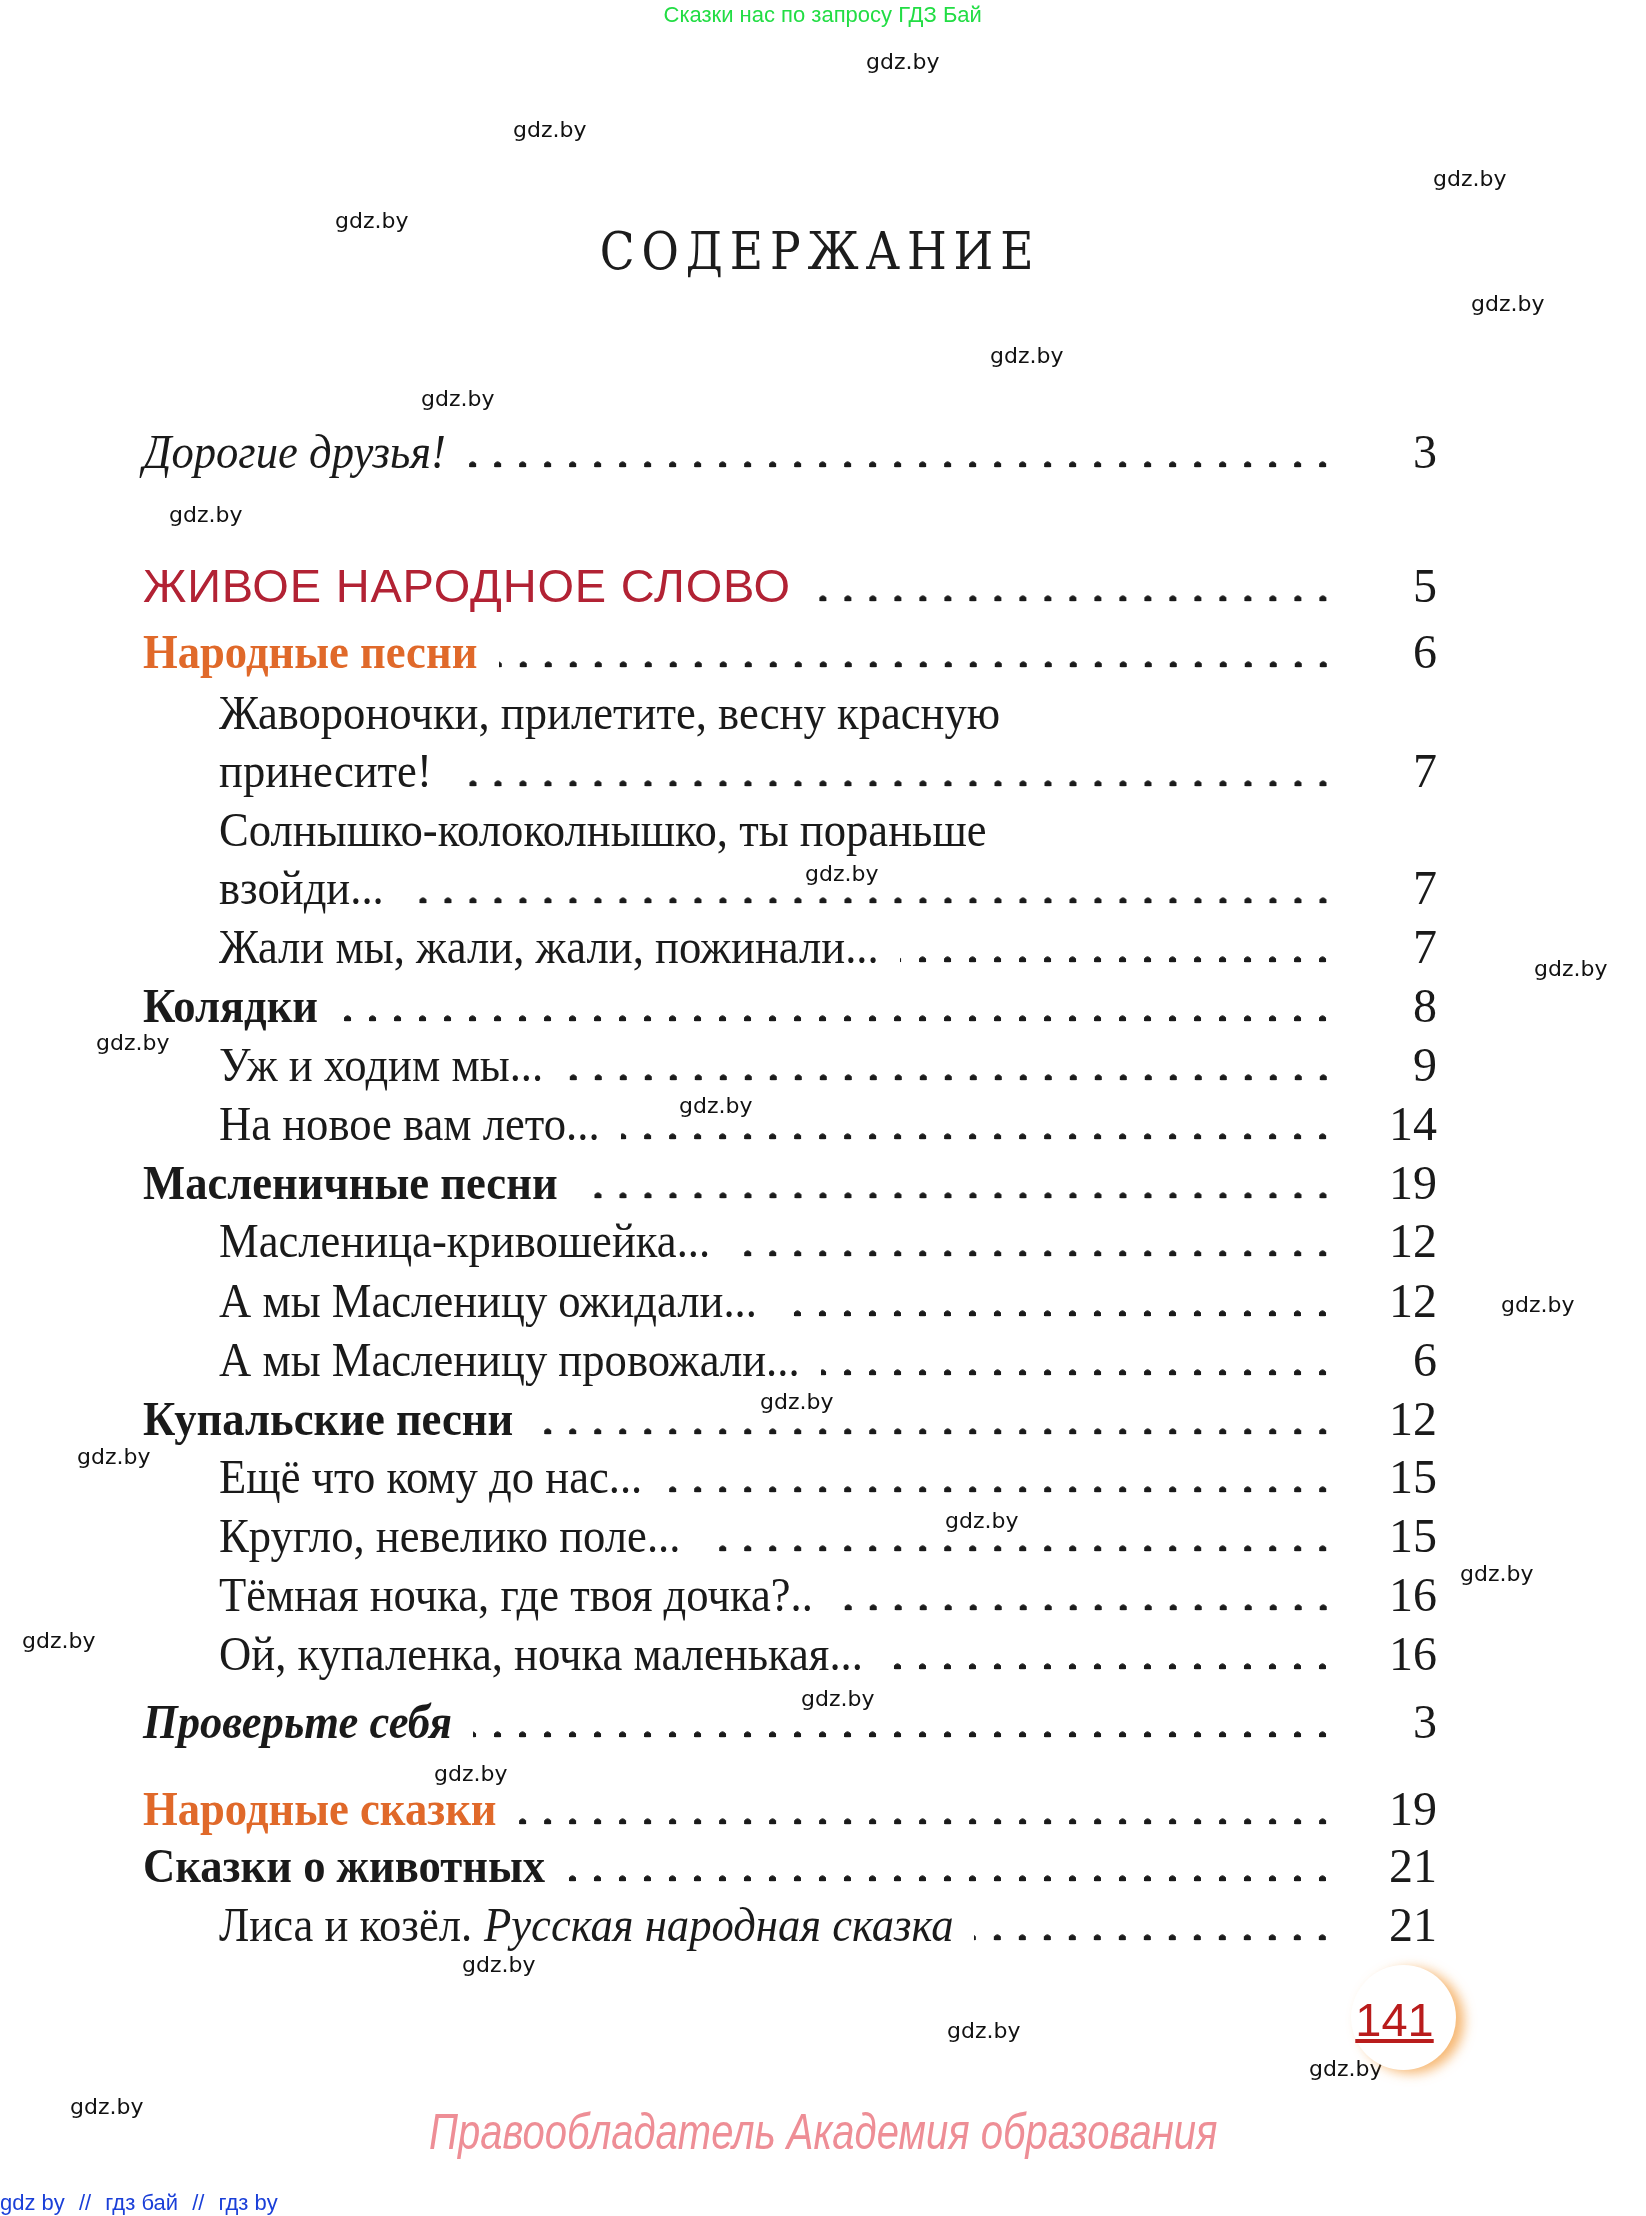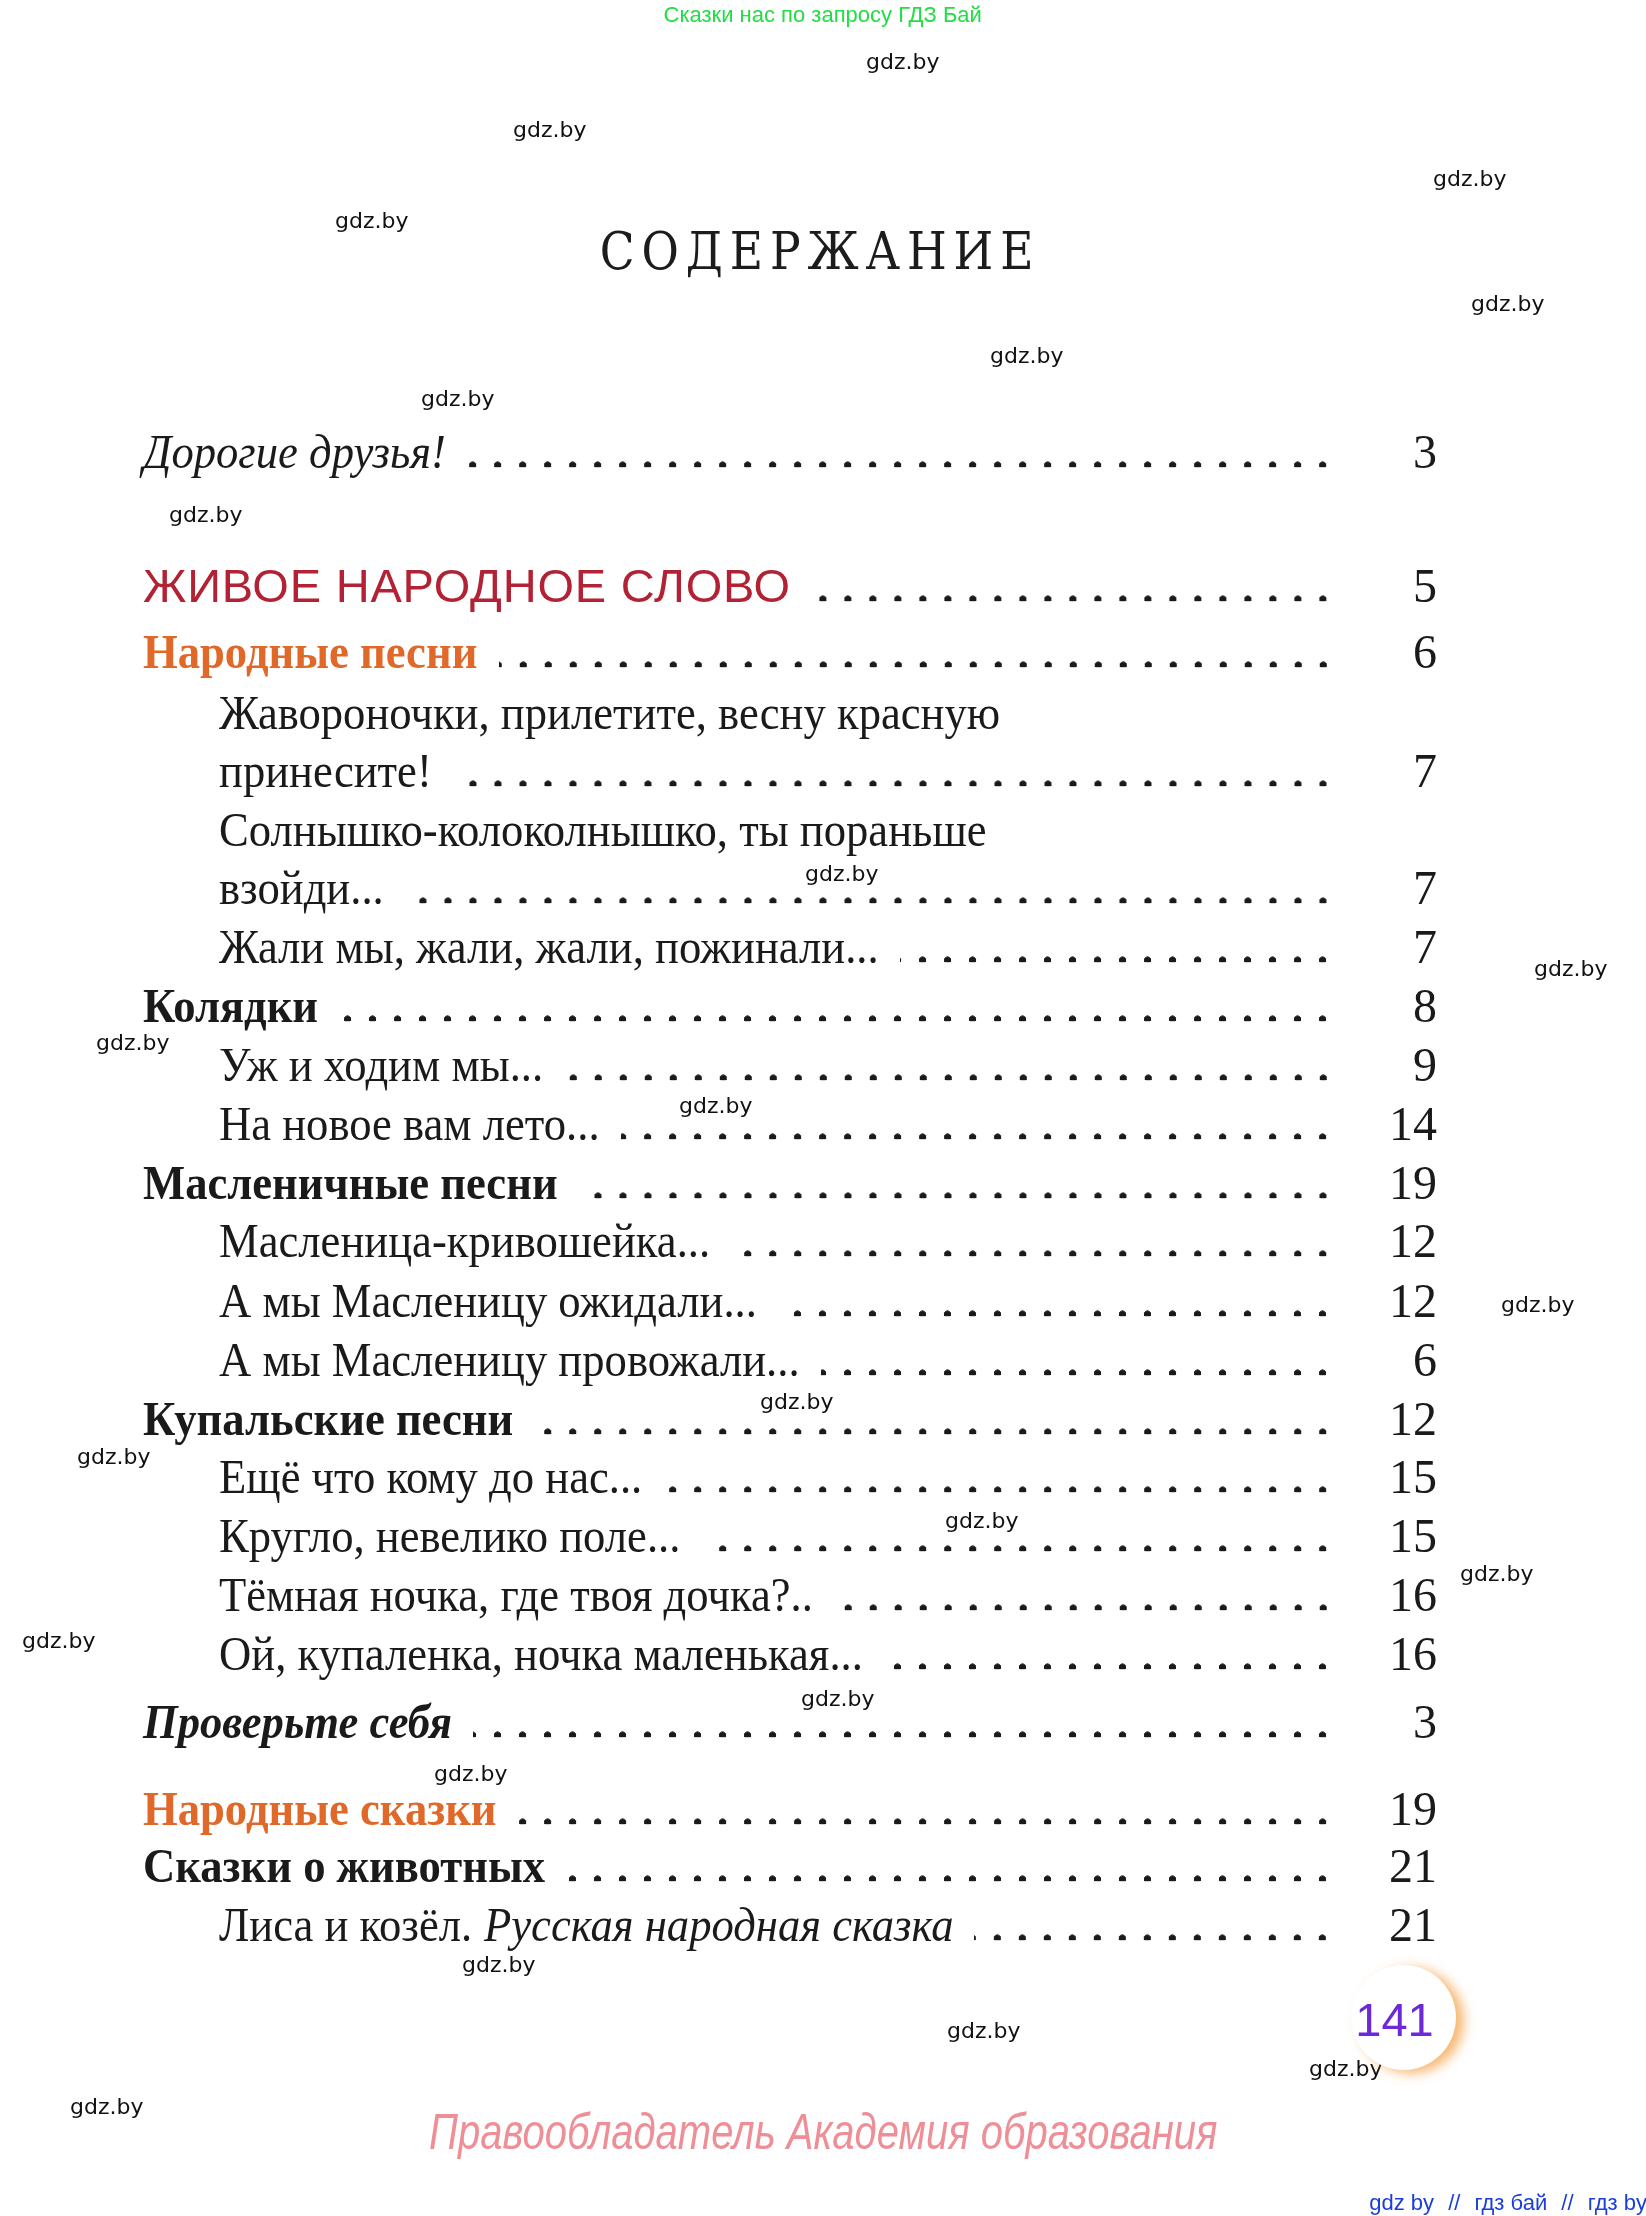--- a/index.html
+++ b/index.html
@@ -22,25 +22,25 @@
   .num { font-family: "Liberation Serif", serif; font-size: 48px; color: #1a1a1a; width: 84px; text-align: right; }
   .lvl0 { left: 143px; right: 210px; }
   .lvl1 { left: 219px; right: 210px; }
   .italic { font-style: italic; }
   .bold { font-weight: bold; }
   .red-sans { font-family: "Liberation Sans", sans-serif; color: #B22234; font-size: 47px; letter-spacing: 0.8px; }
   .orange { color: #E0692A; font-weight: bold; }
   .page-circle { left: 1351px; top: 1965px; width: 105px; height: 105px; border-radius: 50%;
     background: #fff; box-shadow: 8px 3.2px 11.3px rgba(243,160,70,0.75); }
   .page-num { left: 1354px; top: 1996px; width: 81px; text-align: center;
-    font-family: "Liberation Sans", sans-serif; font-size: 47px; color: #6d28d9; line-height: 1; }
+    font-family: "Liberation Sans", sans-serif; font-size: 47px; color: #b91c1c; line-height: 1; text-decoration: underline; }
   .rights { left: 0; width: 1647px; top: 2107px; text-align: center; color: #EE8E96;
     font-family: "Liberation Sans", sans-serif; font-style: italic; font-size: 50px; line-height: 1;
     transform: scaleX(0.8); transform-origin: 822px 0; }
-  .footer { left: 0; width: 1647px; top: 2192px; text-align: right; color: #1A3FD8;
+  .footer { left: 0; width: 1647px; top: 2192px; text-align: left; color: #1A3FD8;
     font-family: "Liberation Sans", sans-serif; font-size: 22px; line-height: 1; }
   .footer span.sep { margin: 0 8px; }
 </style>
 </head>
 <body>
 
 <div class="abs top-banner">Сказки нас по запросу ГДЗ Бай</div>
 
 <div class="abs title">СОДЕРЖАНИЕ</div>
 

